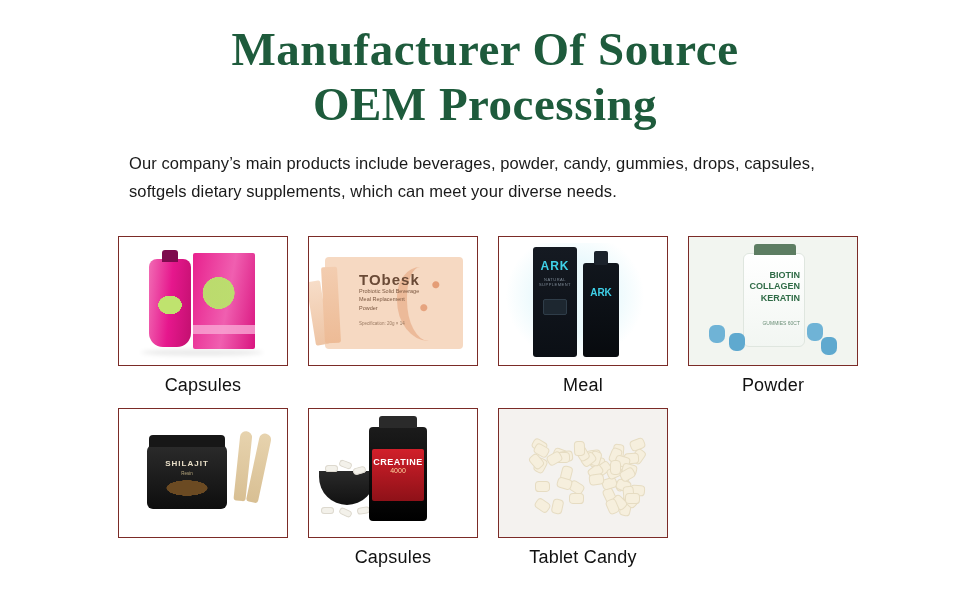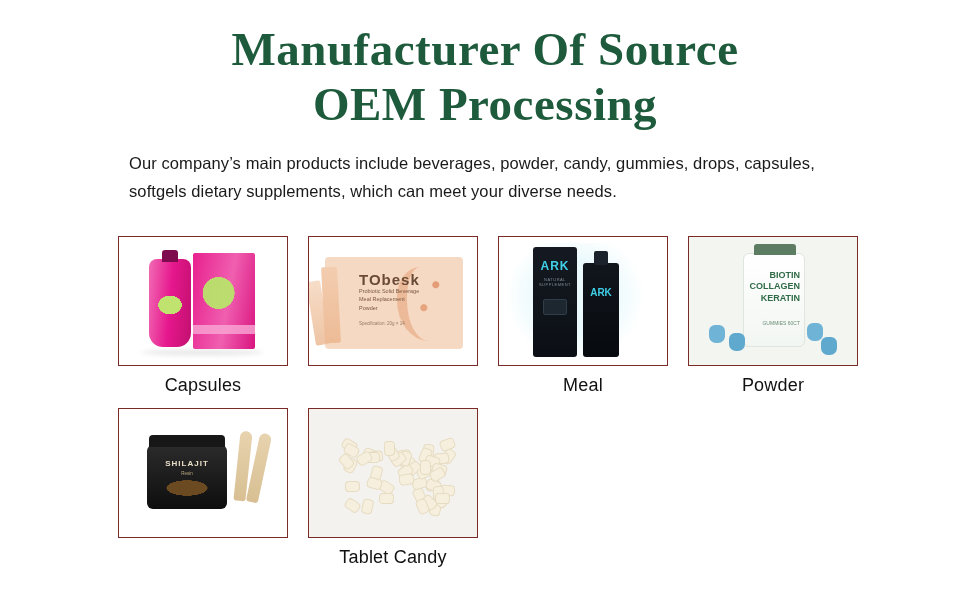--- a/index.html
+++ b/index.html
@@ -300,20 +300,42 @@
           <div class="abs ps-jar">
             <span class="lid"></span>
             <div class="t">SHILAJIT</div>
             <div class="s">Resin</div>
             <div class="blob"></div>
           </div>
         </div>
       </div>
     </div>
 
+    <div class="cell">
+      <div class="thumb">
+        <div class="art">
+          <div class="abs cp-bg"></div>
+          <div class="abs cp-bowl"></div>
+          <div class="cp-pill pill1"></div>
+            <div class="cp-pill pill2"></div>
+            <div class="cp-pill pill3"></div>
+          <div class="cp-pill pill4"></div>
+            <div class="cp-pill pill5"></div>
+            <div class="cp-pill pill6"></div>
+          <div class="abs cp-bottle">
+            <span class="cap"></span>
+            <div class="lbl">
+              <b>CREATINE</b>
+              <i>4000</i>
+            </div>
+          </div>
+        </div>
+      </div>
+      <div class="caption">Capsules</div>
+    </div>
 
     <div class="cell">
       <div class="thumb">
         <div class="art">
           <div class="abs tc-bg"></div>
           <div class="tc-pile" id="tc-pile">
               <div class="tc-t" style="left: 66.8997px; top: 26.1456px; transform: rotate(8deg);"></div>
               <div class="tc-t" style="left: 106.683px; top: 53.7417px; transform: rotate(5deg);"></div>
               <div class="tc-t" style="left: 94.7291px; top: 71.7342px; transform: rotate(-77deg);"></div>
               <div class="tc-t" style="left: 107.732px; top: 19.5129px; transform: rotate(-55deg);"></div>

